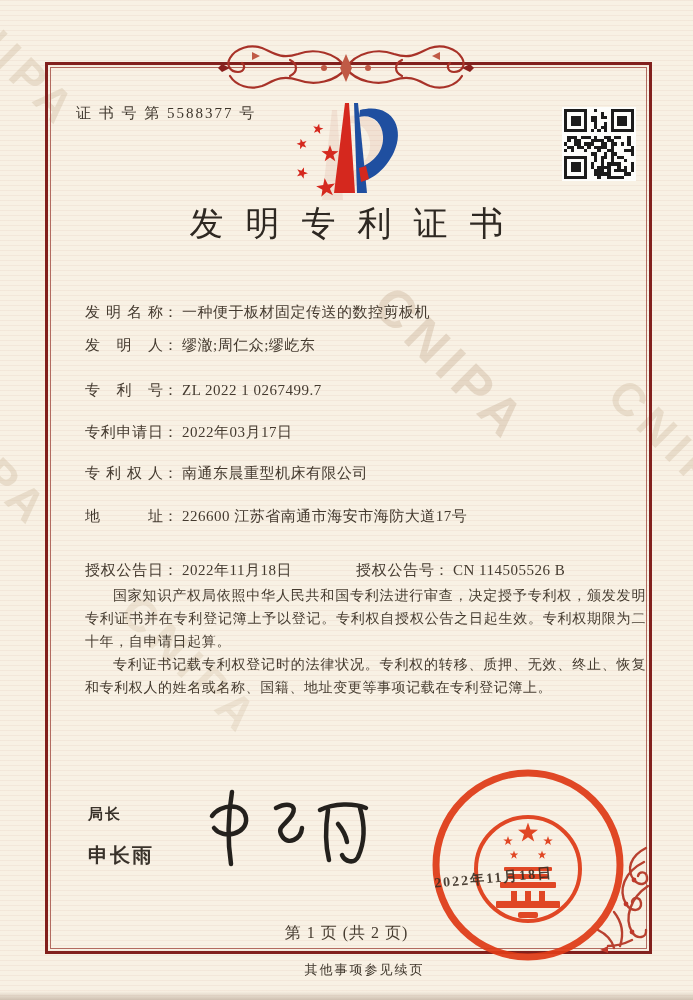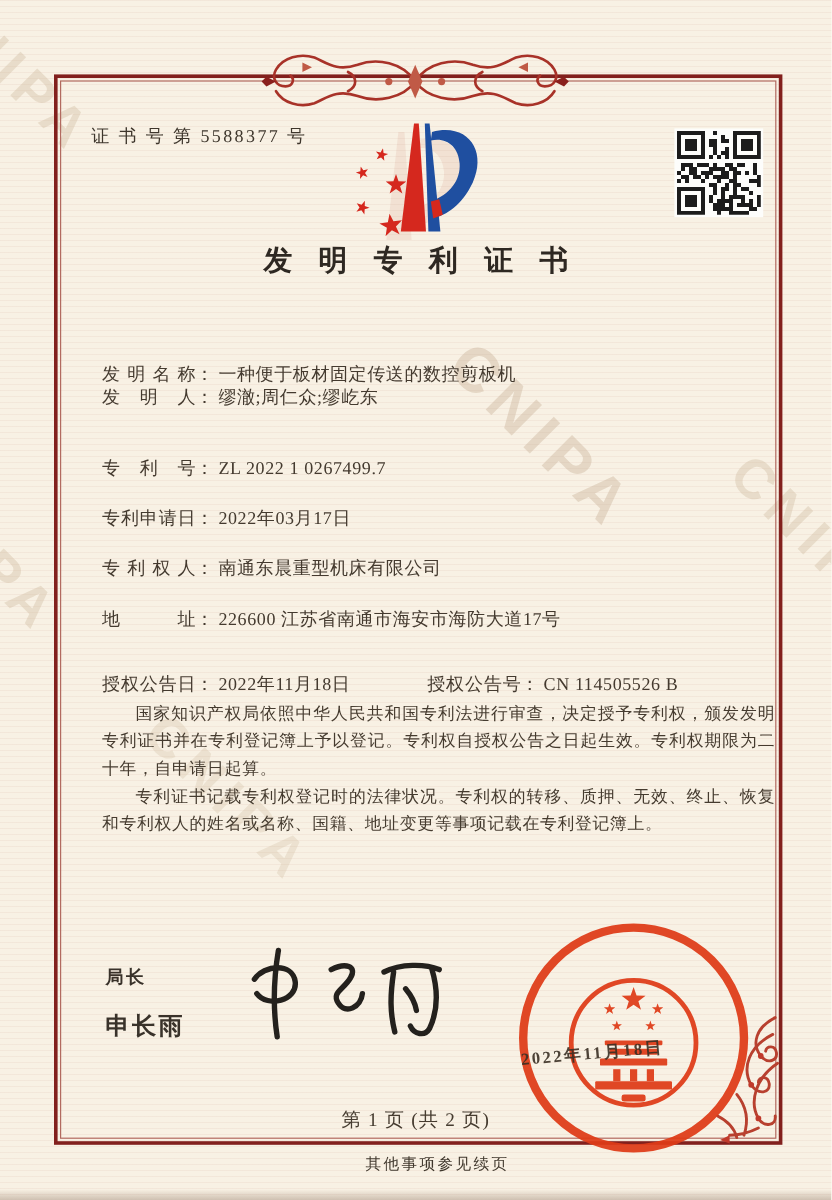--- a/index.html
+++ b/index.html
@@ -32,26 +32,26 @@
   .ornament-top{position:absolute;left:186px;top:38px;width:320px;height:58px;}
   .corner-flourish{position:absolute;left:574px;top:842px;width:78px;height:112px;z-index:3;}
 
   .cert-number{position:absolute;left:76px;top:104px;font-size:15px;letter-spacing:2px;color:#3e362c;}
 
   .logo{position:absolute;left:288px;top:100px;width:120px;height:100px;}
   .qr{position:absolute;left:562px;top:107px;width:74px;height:74px;background:#fdfdfb;
     padding:2px;box-sizing:border-box;}
 
   .title{position:absolute;left:0;right:0;top:201px;text-align:center;
-    font-size:24px;font-weight:bold;letter-spacing:22px;text-indent:22px;color:#2e2822;}
+    font-size:34px;font-weight:normal;letter-spacing:22px;text-indent:22px;color:#2e2822;}
 
   
   .fields{position:absolute;left:85px;top:0;width:560px;font-size:15px;color:#443a2f;}
   .frow{position:absolute;left:0;width:100%;white-space:nowrap;}
-  .r1{top:303px;} .r2{top:322px;} .r3{top:381px;} .r4{top:423px;}
+  .r1{top:303px;} .r2{top:336px;} .r3{top:381px;} .r4{top:423px;}
   .r5{top:464px;} .r6{top:507px;} .r7{top:549px;margin-top:12px;}
   .flabel{display:inline-block;width:78px;text-align:justify;text-align-last:justify;vertical-align:bottom;}
   .fcolon{display:inline-block;margin-right:4px;}
   .fvalue{letter-spacing:0.5px;}
   .g2{position:absolute;left:271px;top:0;white-space:nowrap;font-family:Liberation Serif, serif;}
 
   
   .bodytext{position:absolute;left:85px;top:584px;width:561px;
     font-size:14px;line-height:23px;text-align:justify;color:#453b2f;letter-spacing:0.6px;}
   .bodytext p{margin:0;text-indent:2em;}

